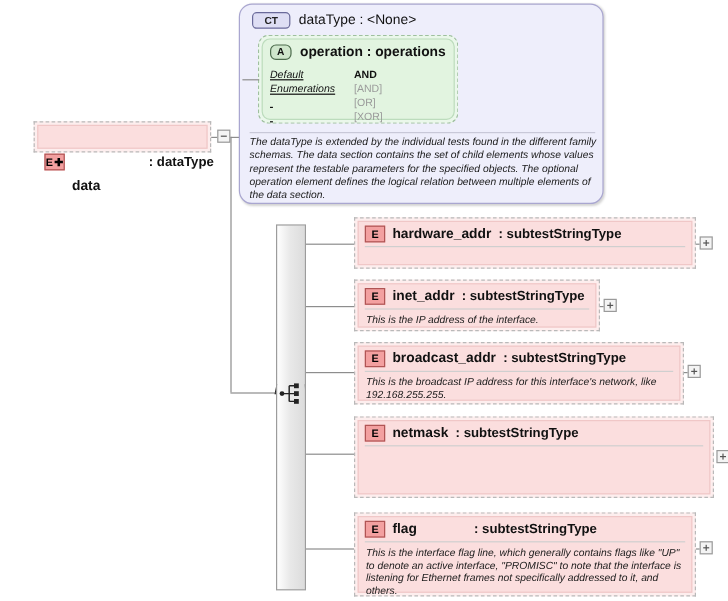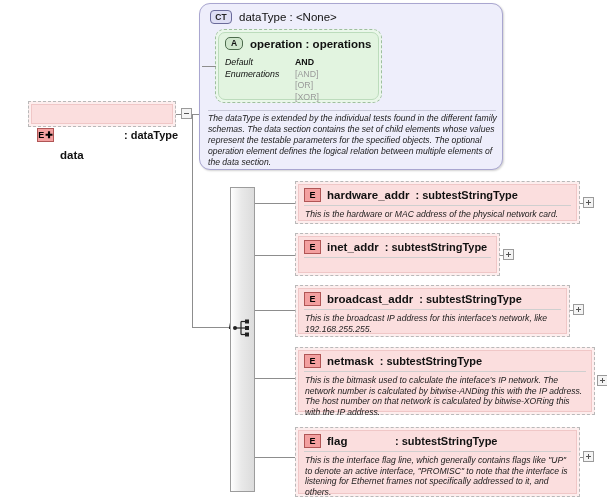--- a/index.html
+++ b/index.html
@@ -71,21 +71,21 @@
     border-radius:11px;
     background:#eeeefb;
     box-sizing:border-box;
     box-shadow:1px 1px 2px rgba(0,0,0,.18);
   }
   .ct-head{
     display:flex;align-items:center;gap:7px;
     padding:6px 0 0 10px;
   }
   .badge-ct{
-    width:22px;height:14px;
+    width:32px;height:14px;
     border:1px solid #6a6a9a;
     border-radius:4px;
     background:#dedef4;
     font-size:8.5px;font-weight:bold;color:#222;
     display:flex;align-items:center;justify-content:center;
     box-sizing:border-box;line-height:1;
   }
   .ct-title{font-size:11.5px;font-weight:normal;color:#111;}
 
   
@@ -117,21 +117,21 @@
     font-size:8.5px;font-weight:bold;color:#111;
     display:flex;align-items:center;justify-content:center;
     box-sizing:border-box;line-height:1;
   }
   .attr-title{font-size:11.5px;font-weight:bold;color:#111;text-align:center;}
   .attr-rule{height:1px;background:#bcd3bc;margin:1px 6px 3px 6px;}
   .attr-body{
     display:flex;font-size:8.8px;padding:0 6px;
   }
   .attr-labels{width:70px;}
-  .attr-labels div{font-style:italic;color:#111;line-height:11.5px;}
+  .attr-labels div{font-style:italic;color:#111;line-height:11.5px;text-decoration:underline;}
   .attr-values div{line-height:11.5px;}
   .v-default{font-weight:bold;color:#111;}
   .v-enum{color:#9a9a9a;}
 
   
   .ct-doc{
     position:absolute;
     font-size:8.6px;font-style:italic;color:#1b1b1b;
     line-height:11px;
   }
@@ -255,35 +255,35 @@
 
 <div class="card" style="left:272px;top:191px;">0..1</div>
 <div class="el-outer" style="left:295px;top:181px;width:285px;height:43px;">
   <div class="el-inner">
     <div class="el-head">
       <span class="badge-e">E</span>
       <span class="el-name">hardware_addr</span>
       <span class="el-type">: subtestStringType</span>
     </div>
     <div class="el-rule"></div>
-    <div class="el-doc">This is the hardware or MAC address of the physical network card.</div>
   </div>
 </div>
 <div class="line-h" style="left:580px;top:203px;width:4px;"></div>
 <div class="pm-box plus" style="left:583px;top:197px;"></div>
 
 <div class="card" style="left:272px;top:243px;">0..1</div>
 <div class="el-outer" style="left:295px;top:233px;width:205px;height:43px;">
   <div class="el-inner">
     <div class="el-head">
       <span class="badge-e">E</span>
       <span class="el-name">inet_addr</span>
       <span class="el-type">: subtestStringType</span>
     </div>
     <div class="el-rule"></div>
+    <div class="el-doc">This is the IP address of the interface.</div>
   </div>
 </div>
 <div class="line-h" style="left:500px;top:255px;width:4px;"></div>
 <div class="pm-box plus" style="left:503px;top:249px;"></div>
 
 <div class="card" style="left:272px;top:298px;">0..1</div>
 <div class="el-outer" style="left:295px;top:285px;width:275px;height:52px;">
   <div class="el-inner">
     <div class="el-head">
       <span class="badge-e">E</span>
@@ -299,21 +299,20 @@
 
 <div class="card" style="left:272px;top:366px;">0..1</div>
 <div class="el-outer" style="left:295px;top:347px;width:300px;height:68px;">
   <div class="el-inner">
     <div class="el-head">
       <span class="badge-e">E</span>
       <span class="el-name">netmask</span>
       <span class="el-type">: subtestStringType</span>
     </div>
     <div class="el-rule"></div>
-    <div class="el-doc">This is the bitmask used to calculate the inteface's IP network.  The network number is calculated by bitwise-ANDing this with the IP address. The host number on that network is calculated by bitwise-XORing this with the IP address.</div>
   </div>
 </div>
 <div class="pm-box plus" style="left:597px;top:375px;"></div>
 
 <div class="card" style="left:272px;top:445px;">0..*</div>
 <div class="el-outer" style="left:295px;top:427px;width:285px;height:70px;">
   <div class="el-inner">
     <div class="el-head">
       <span class="badge-e">E</span>
       <span class="el-name" style="min-width:62px;">flag</span>

